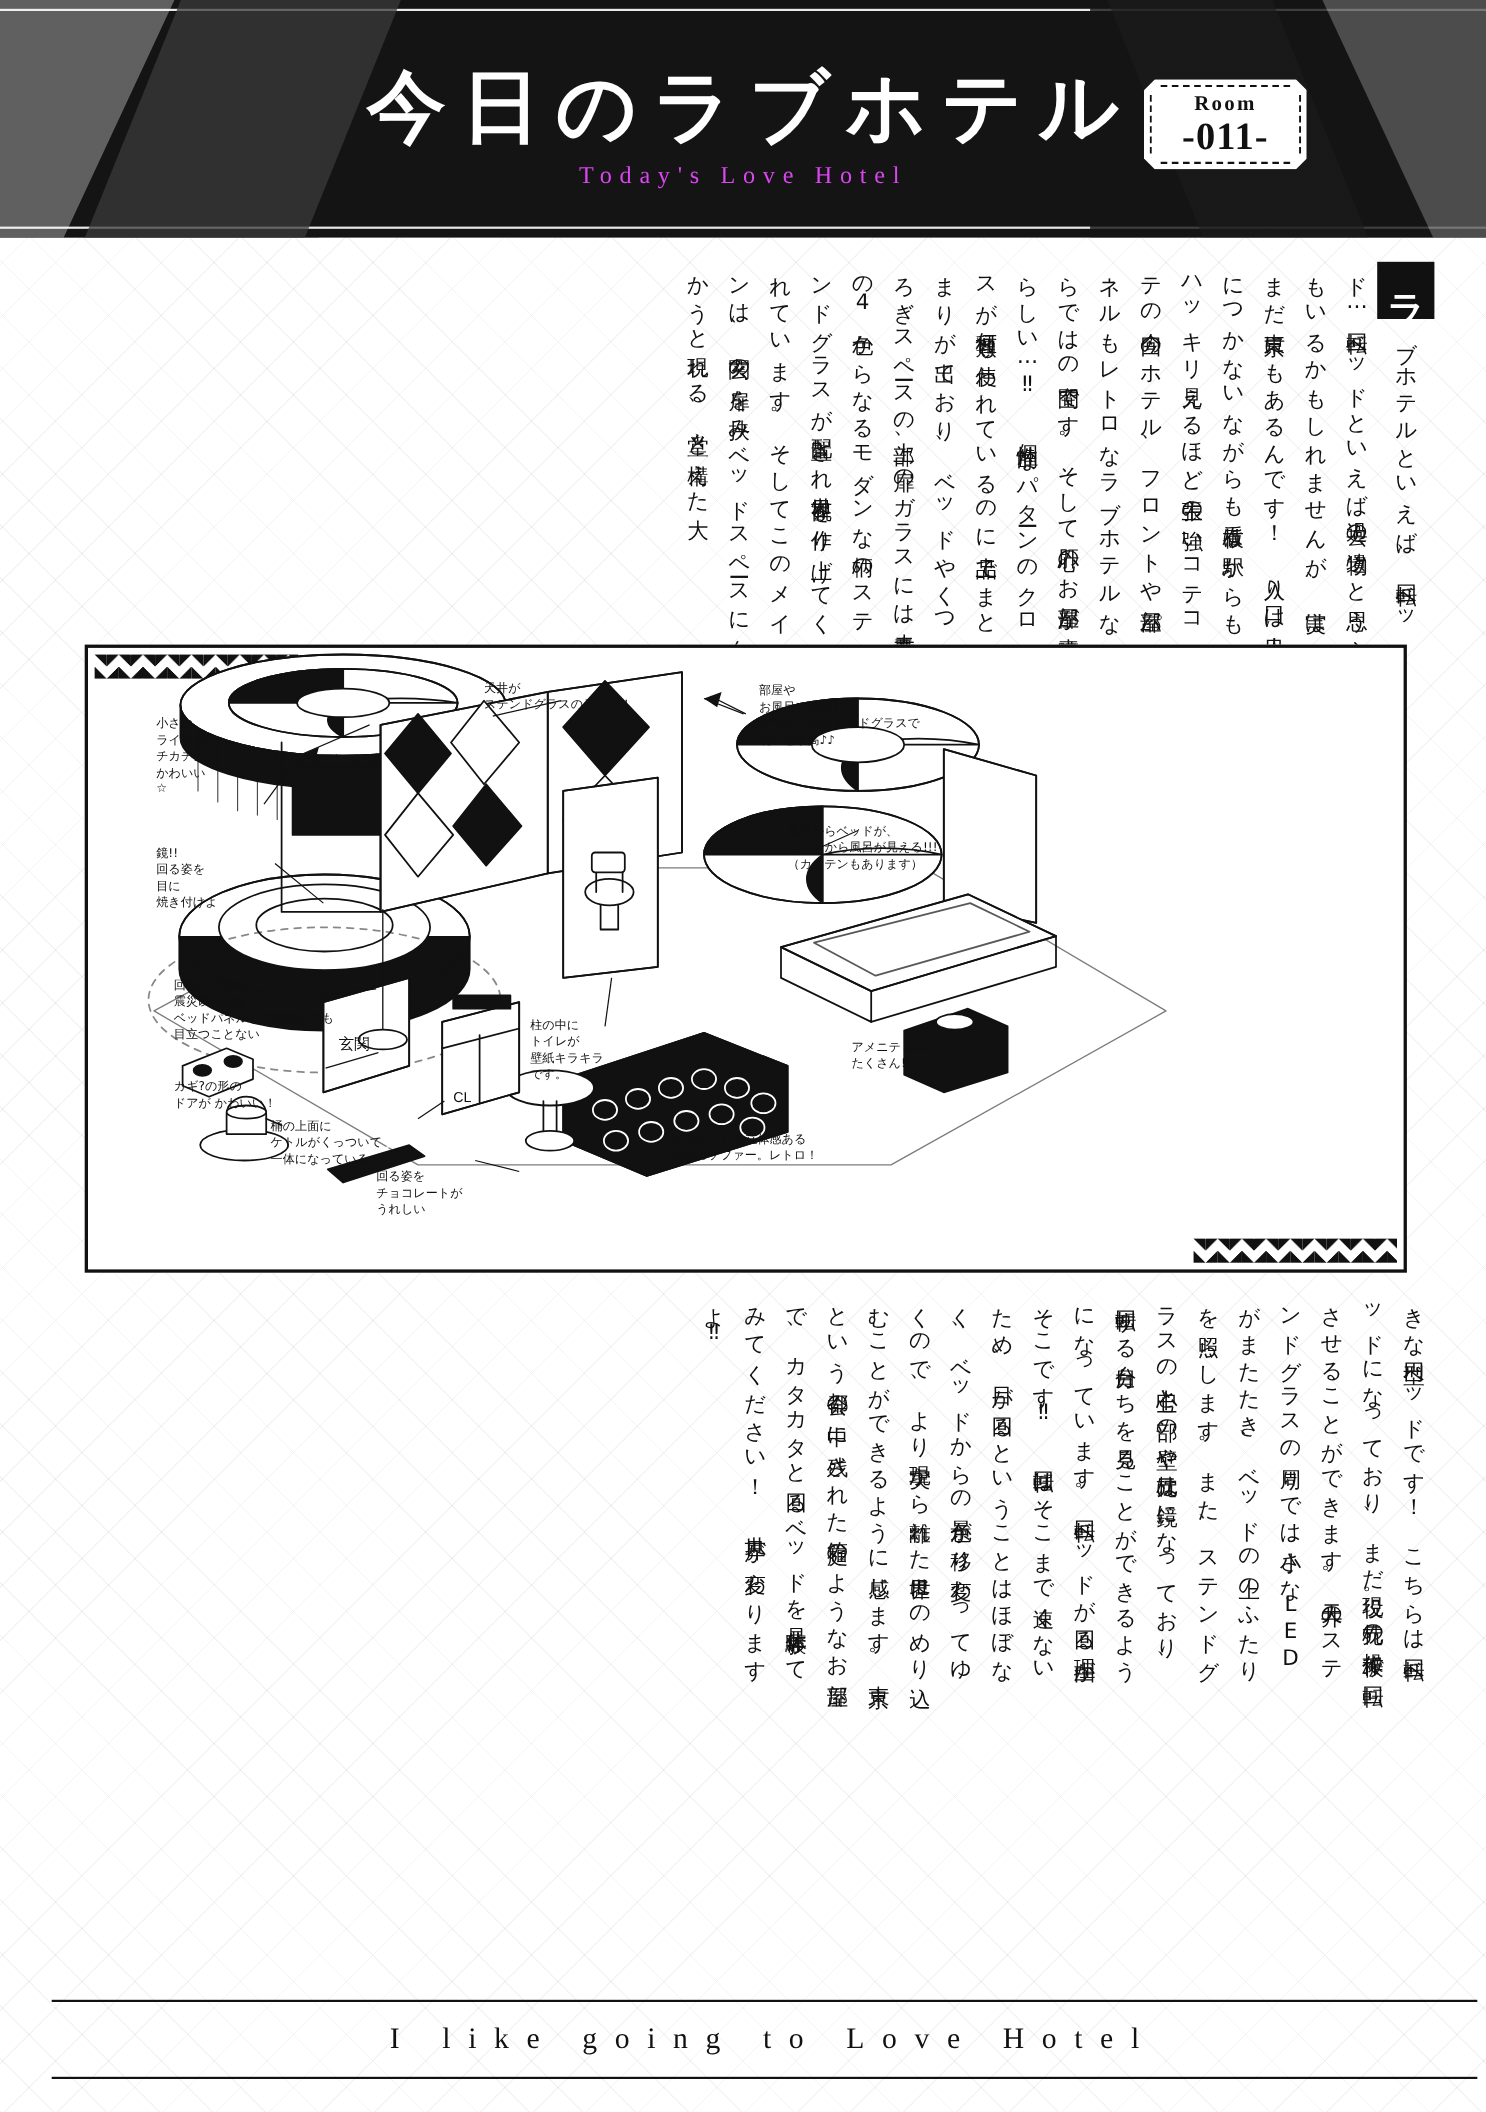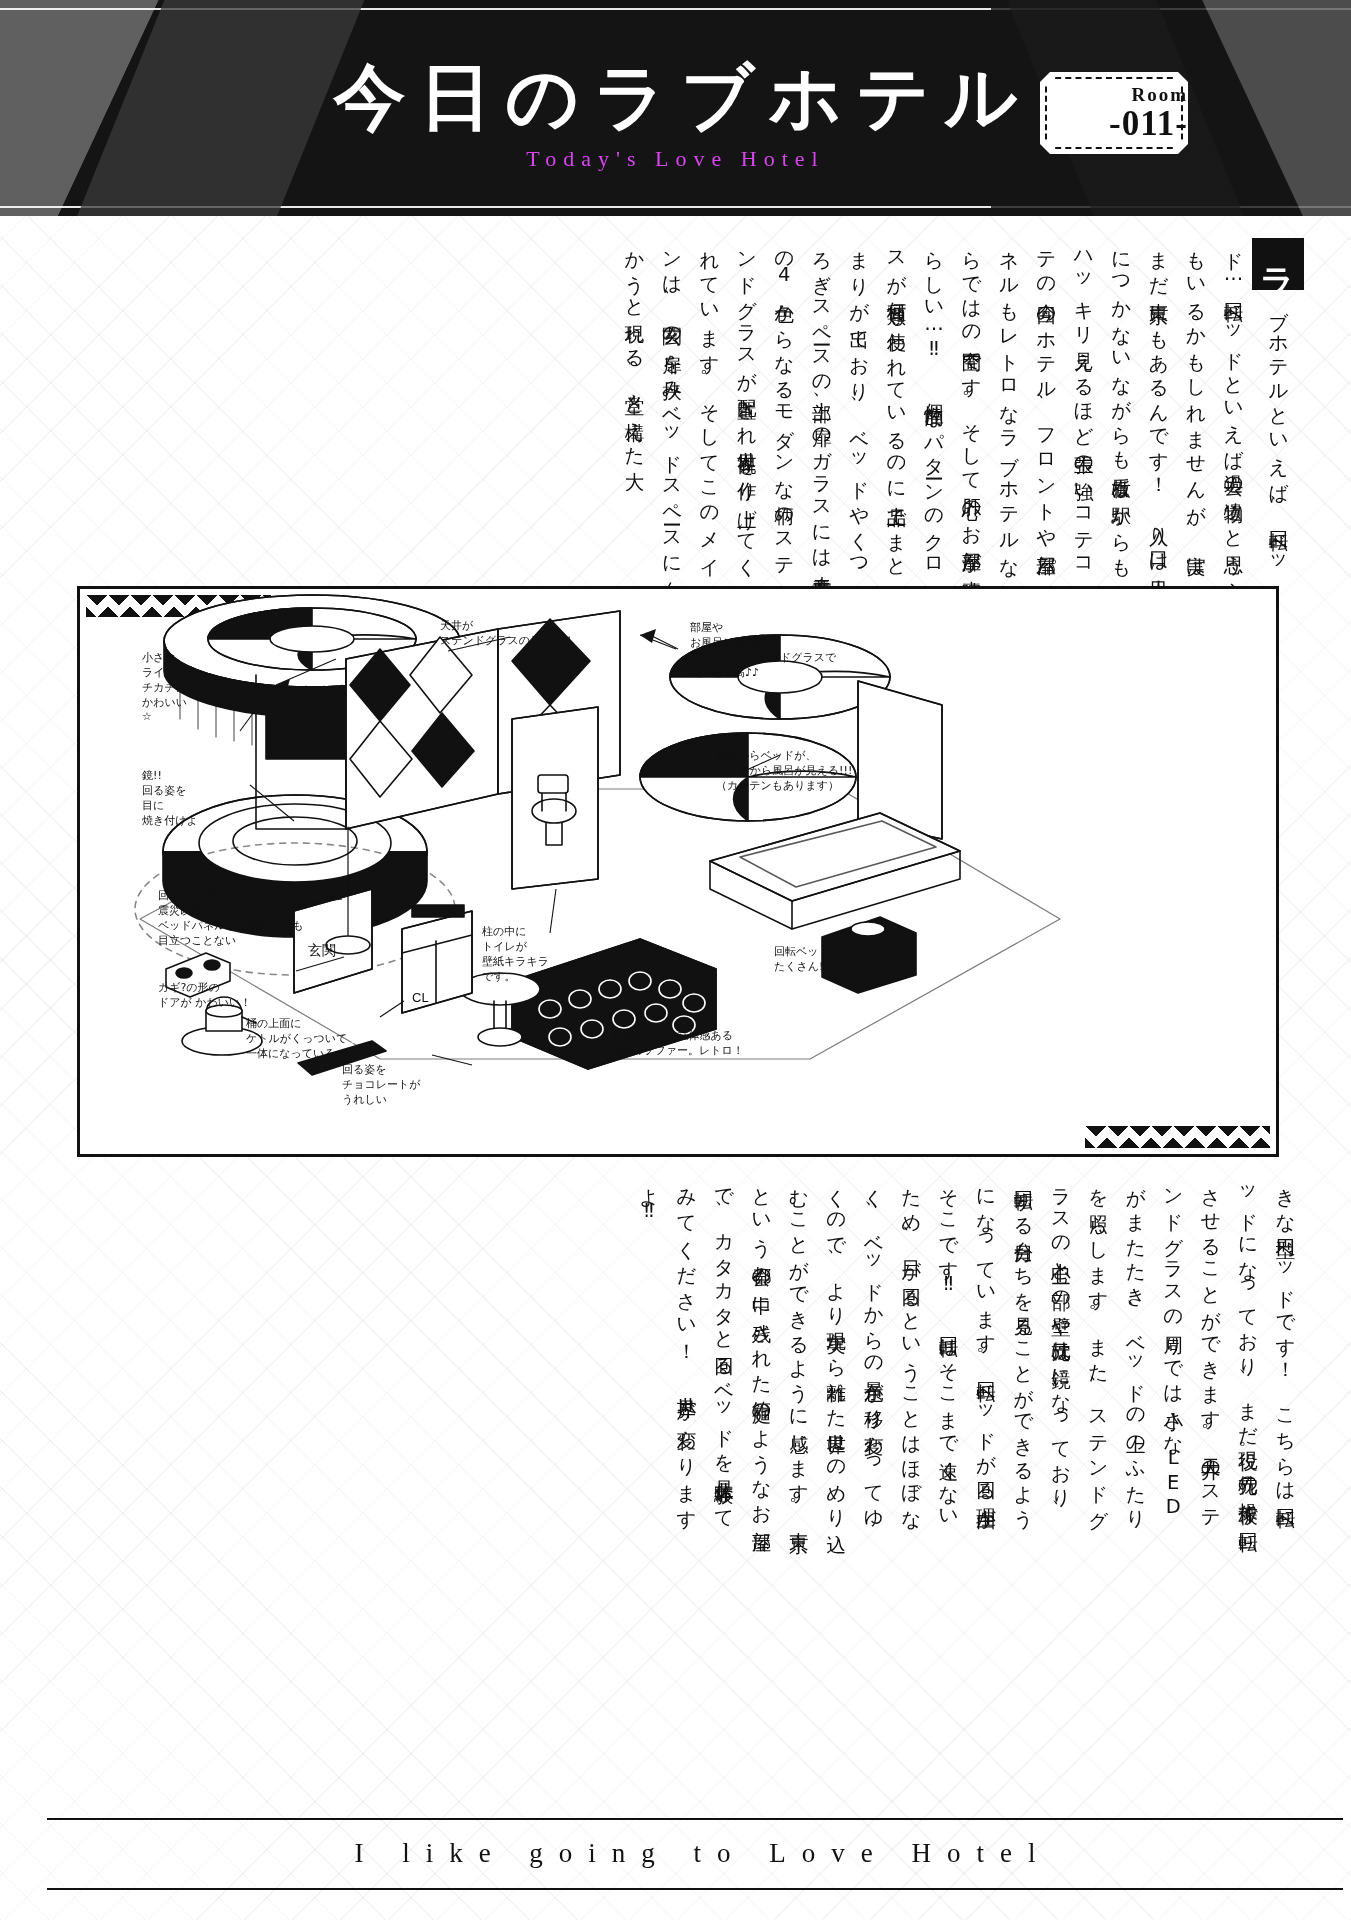--- a/index.html
+++ b/index.html
@@ -108,21 +108,21 @@
   .room-badge {
     position: absolute;
     right: 163px;
     top: 72px;
     width: 148px;
     height: 82px;
     background: #ffffff;
     color: #111111;
     display: flex;
     flex-direction: column;
-    align-items: flex-end;
+    align-items: center;
     justify-content: center;
     z-index: 5;
     clip-path: polygon(0 10px, 10px 0, calc(100% - 10px) 0, 100% 10px, 100% calc(100% - 10px), calc(100% - 10px) 100%, 10px 100%, 0 calc(100% - 10px));
   }
   .room-badge .inner {
     position: absolute;
     inset: 5px;
     border: 2px dashed #111;
     clip-path: polygon(0 8px, 8px 0, calc(100% - 8px) 0, 100% 8px, 100% calc(100% - 8px), calc(100% - 8px) 100%, 8px 100%, 0 calc(100% - 8px));
   }
@@ -443,21 +443,21 @@
     <div class="hw" style="left:78px; top:300px;">回転ベッド!!
 震災以来少ない
 ベッドパネルして操作しても
 目立つことない</div>
     <div class="hw" style="left:78px; top:392px;">カギ?の形の
 ドアが かわいい！</div>
     <div class="hw" style="left:402px; top:336px;">柱の中に
 トイレが
 壁紙キラキラ
 です。</div>
-    <div class="hw" style="left:694px; top:356px;">回転ベッド
+    <div class="hw" style="left:694px; top:356px;">アメニティ
 たくさん!!</div>
     <div class="hw" style="left:166px; top:428px;">桶の上面に
 ケトルがくっついて
 一体になっている</div>
     <div class="hw" style="left:262px; top:474px;">回る姿を
 チョコレートが
 うれしい</div>
     <div class="hw" style="left:530px; top:440px;">モコモコした立体感ある
 生地のソファー。レトロ！</div>
   </div>

